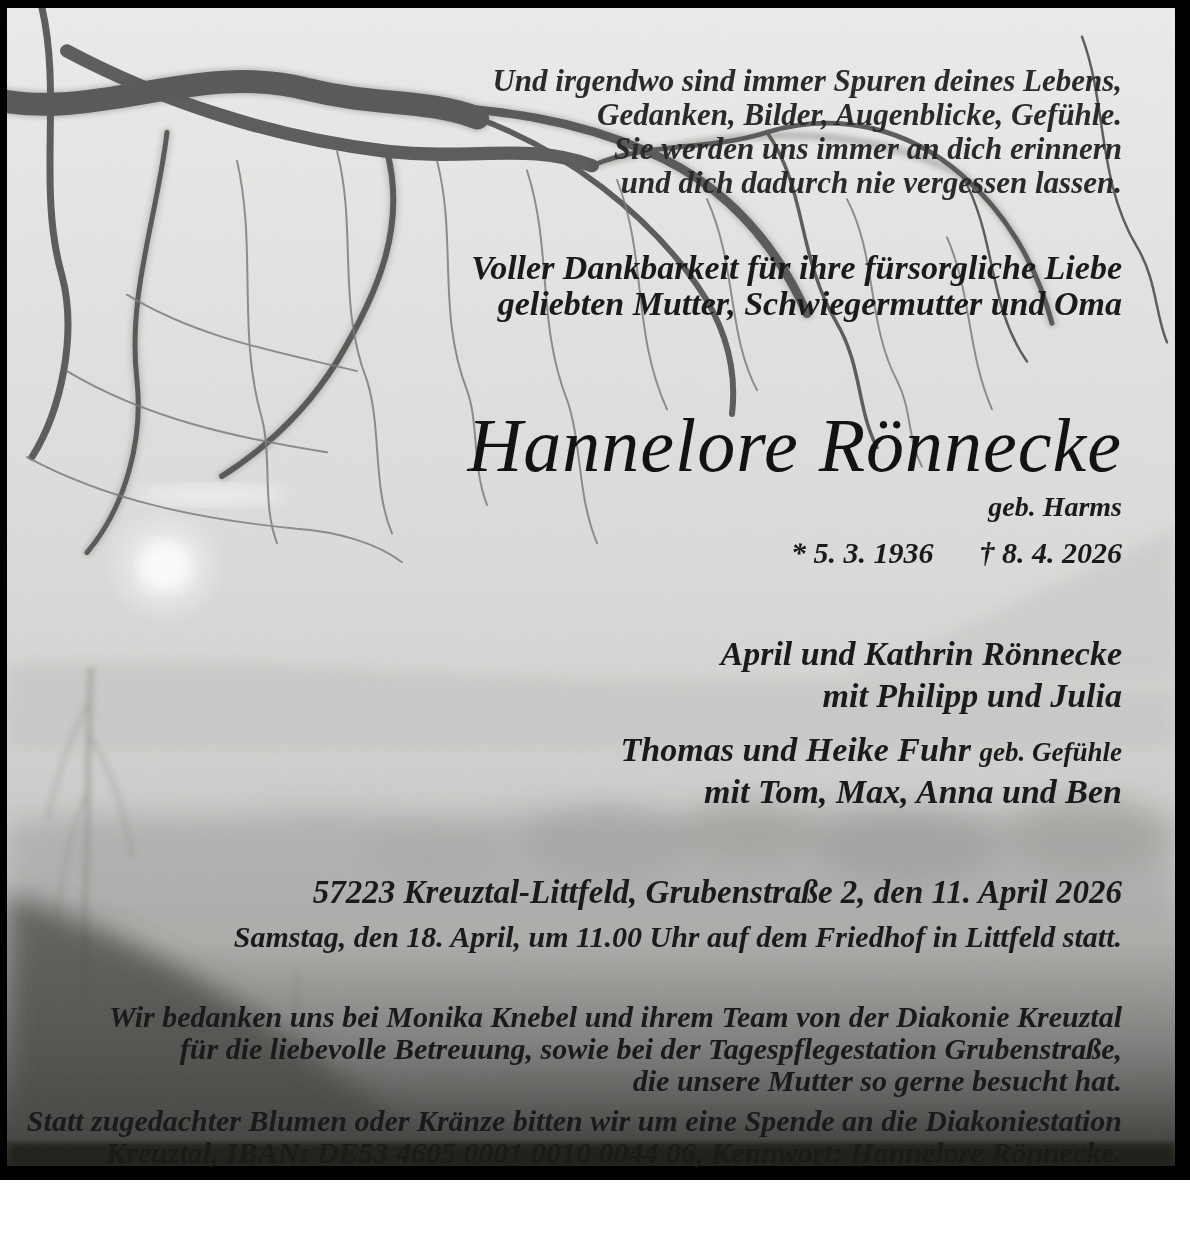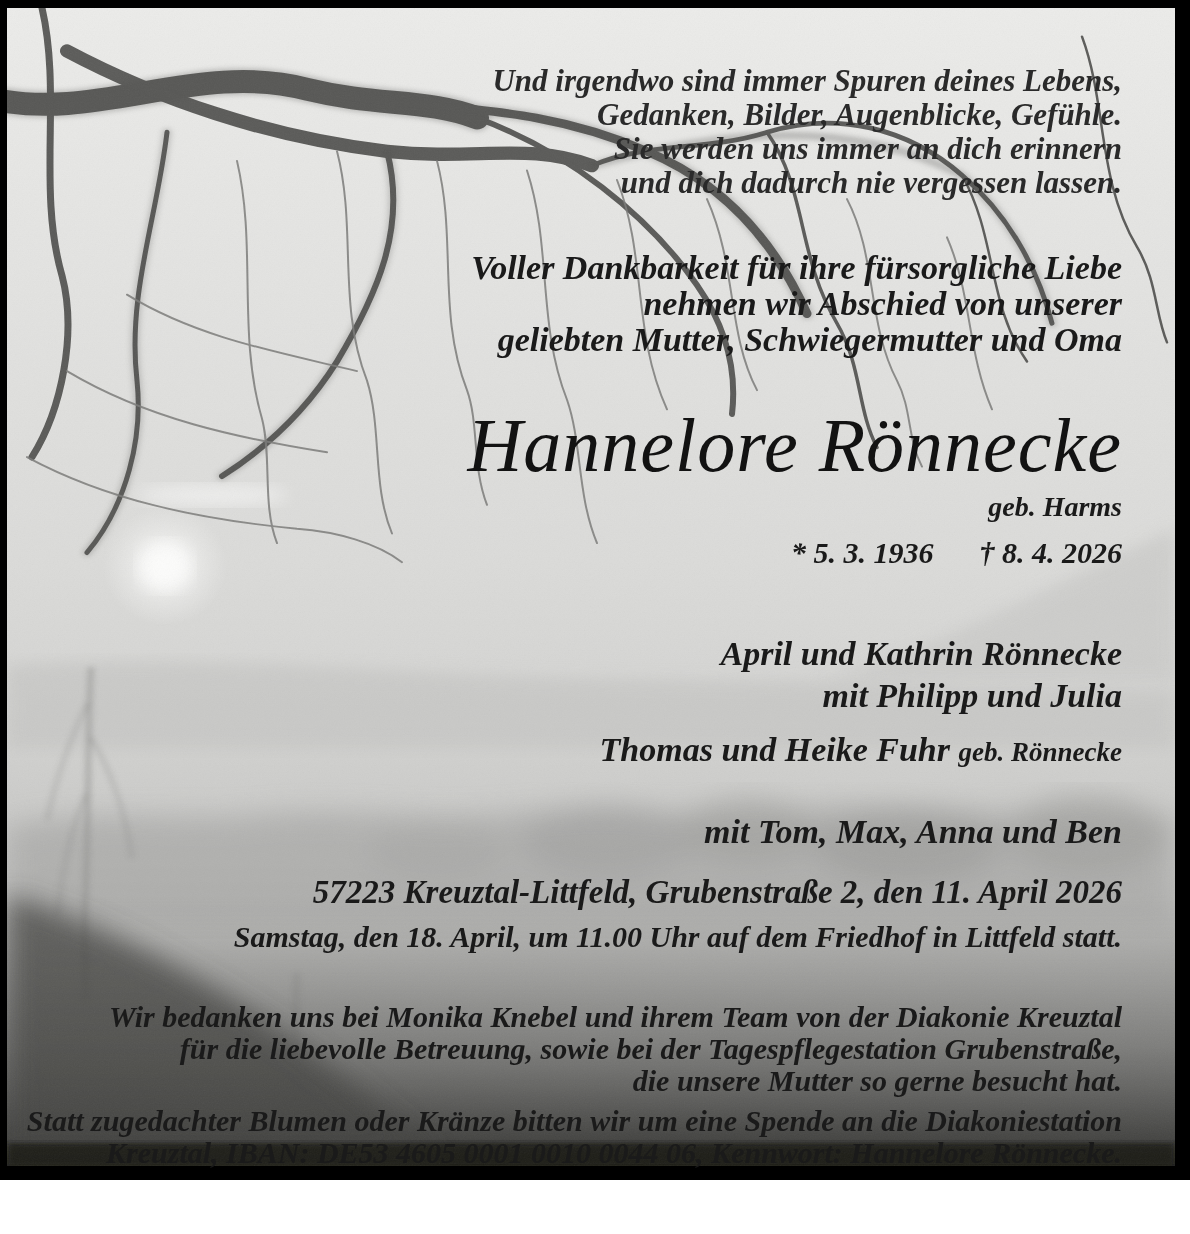--- a/index.html
+++ b/index.html
@@ -17,21 +17,21 @@
     position:absolute; right:68px; text-align:right; white-space:nowrap;
     color:#1a1a1a; font-weight:bold; font-style:italic;
   }
   .poem     { top:64px;  font-size:31px; line-height:34px; color:#2a2a2a; }
   .intro    { top:250px; font-size:34px; line-height:36px;margin-left:47px; }
   .name     { top:402px; font-size:76px; line-height:86px; font-weight:normal; color:#121212; letter-spacing:1px; }
   .maiden   { top:492px; font-size:28px; line-height:30px; }
   .dates    { top:537px; font-size:30px; line-height:32px; }
   .dates .death { margin-left:46px; }
   .m-line   { font-size:34px; line-height:38px; }
-  .m1a { top:635px; } .m1b { top:677px; } .m2a { top:731px; } .m2b { top:813px; }
+  .m1a { top:635px; } .m1b { top:677px; } .m2a { top:731px; } .m2b { top:773px; }
   .suffix   { font-size:27px; }
   .address  { top:875px; font-size:33px; line-height:35px; }
   .funeral  { top:920px; font-size:30px; line-height:33px; }
   .thanks   { top:1001px; font-size:30px; line-height:32px; }
   .donation { top:1105px; font-size:30px; line-height:32px; }
 </style>
 </head>
 <body>
 
 <div class="page">
@@ -146,36 +146,35 @@
 
   <div class="txt poem">
     <div>Und irgendwo sind immer Spuren deines Lebens,</div>
     <div>Gedanken, Bilder, Augenblicke, Gefühle.</div>
     <div>Sie werden uns immer an dich erinnern</div>
     <div>und dich dadurch nie vergessen lassen.</div>
   </div>
 
   <div class="txt intro">
     <div>Voller Dankbarkeit für ihre fürsorgliche Liebe</div>
-    <div>nehmen wir Abschied von unserer</div>
     <div>geliebten Mutter, Schwiegermutter und Oma</div>
   </div>
 
   <div class="txt name">Hannelore Rönnecke</div>
   <div class="txt maiden">geb. Harms</div>
 
   <div class="txt dates">
     <span class="birth">* 5. 3. 1936</span><span class="death">† 8. 4. 2026</span>
   </div>
 
   <div class="txt m-line m1a">April und Kathrin Rönnecke</div>
   <div class="txt m-line m1b">mit Philipp und Julia</div>
   <div class="txt m-line m2a">
     <span>Thomas und Heike Fuhr</span>
-    <span class="suffix">geb. Rönnecke</span>
+    <span class="suffix">geb. Gefühle</span>
   </div>
   <div class="txt m-line m2b">mit Tom, Max, Anna und Ben</div>
 
   <div class="txt address">57223 Kreuztal-Littfeld, Grubenstraße 2, den 11. April 2026</div>
 
   <div class="txt funeral">
     <div>Samstag, den 18. April, um 11.00 Uhr auf dem Friedhof in Littfeld statt.</div>
   </div>
 
   <div class="txt thanks">

